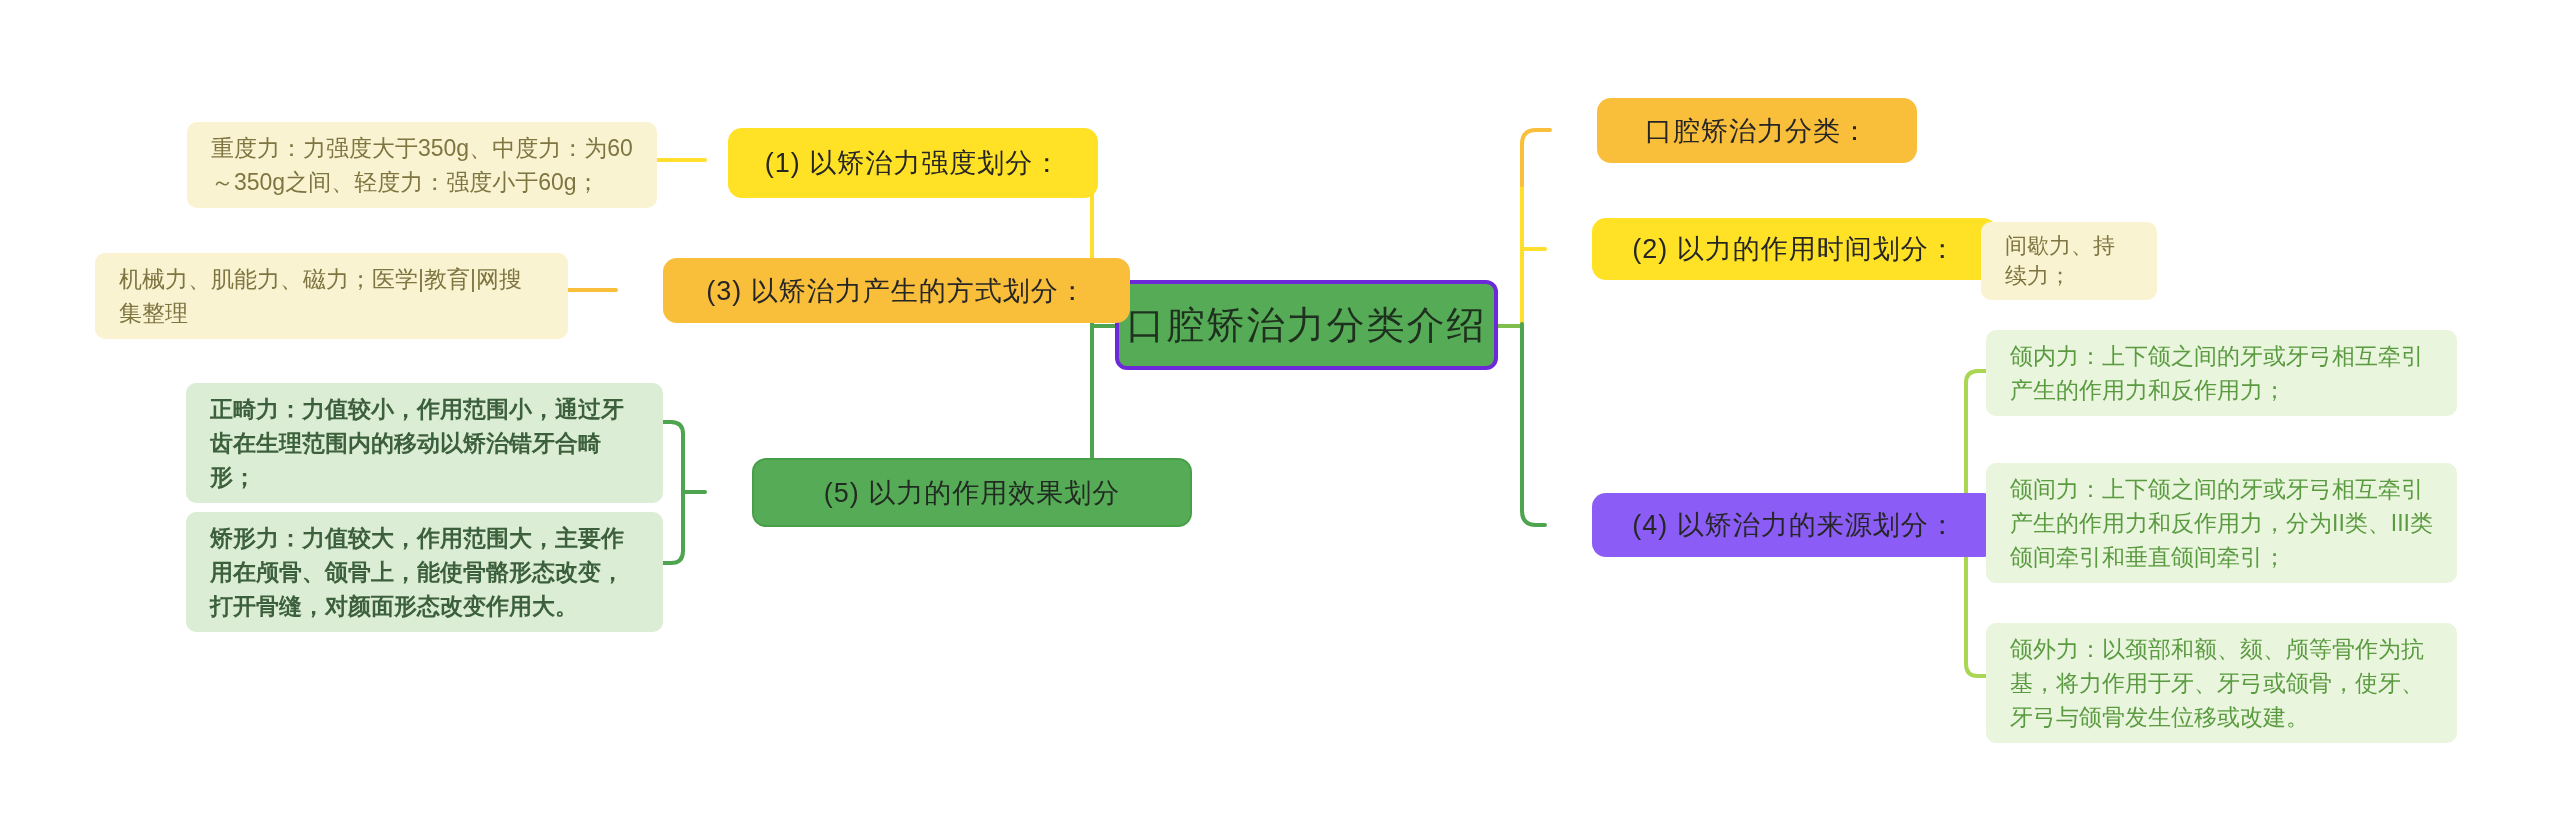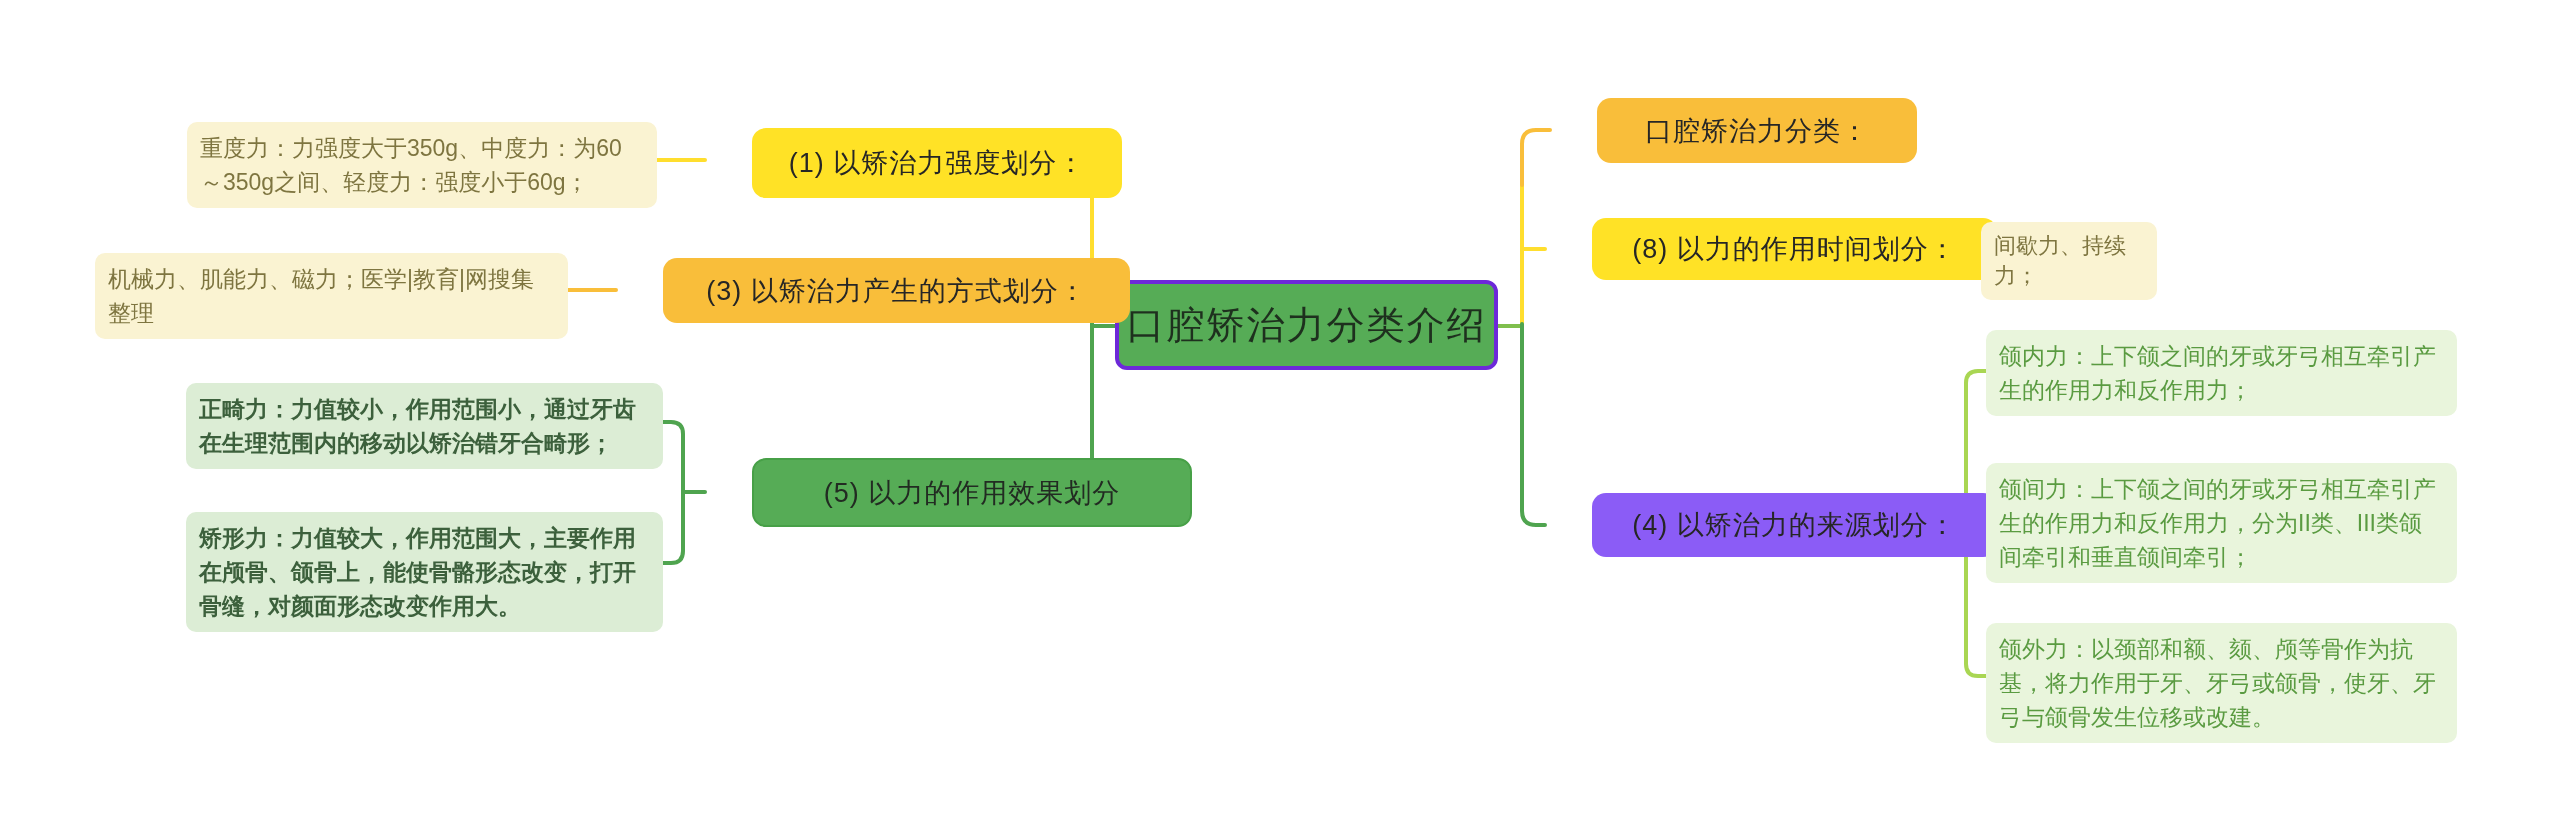--- a/index.html
+++ b/index.html
@@ -37,21 +37,21 @@
   }
   .yellow{background:#FFE226;}
   .orange{background:#F9BE3A;}
   .green{background:#56AC56;border:2px solid #47A047;color:#222B22;}
   .yellowgreen{background:#8b5cf6;}
   .leaf{
     justify-content:flex-start;
     text-align:left;
     font-size:23px;
     line-height:34px;
-    padding:9px 13px;
+    padding:9px 24px;
     border-radius:10px;
     align-items:center;
   }
   .cream{background:#FAF3D2;color:#7E7540;}
   .lgreen-l{background:#DCEDD5;color:#3C603C;font-weight:bold;}
   .lgreen-r{background:#E9F5DC;color:#5A9B41;}
 </style>
 </head>
 <body>
 
@@ -75,32 +75,32 @@
     <path d="M1950,249 H1992" stroke="#BCD24F"></path>
     <path d="M1522,324 V511 Q1522,525 1536,525 H1545" stroke="#4FA44F"></path>
     <path d="M1945,525 H1966" stroke="#A9D653"></path>
     <path d="M1986,371 H1978 Q1966,371 1966,383 V664 Q1966,676 1978,676 H1986" stroke="#A9D653"></path>
     <path d="M1966,518 H1986" stroke="#A9D653"></path>
   </svg>
 
   <div class="node center-node" style="left:1115px;top:280px;width:383px;height:90px">口腔矫治力分类介绍</div>
 
   <div class="node leaf cream" style="left:187px;top:122px;width:470px;min-height:76px">重度力：力强度大于350g、中度力：为60～350g之间、轻度力：强度小于60g；</div>
-  <div class="node branch yellow" style="left:705px;top:128px;width:370px;height:70px">(1) 以矫治力强度划分：</div>
+  <div class="node branch yellow" style="left:681px;top:128px;width:370px;height:70px">(1) 以矫治力强度划分：</div>
 
   <div class="node leaf cream" style="left:95px;top:253px;width:473px;min-height:77px">机械力、肌能力、磁力；医学|教育|网搜集整理</div>
   <div class="node branch orange" style="left:616px;top:258px;width:467px;height:65px">(3) 以矫治力产生的方式划分：</div>
 
   <div class="node leaf lgreen-l" style="left:186px;top:383px;width:477px;min-height:79px">正畸力：力值较小，作用范围小，通过牙齿在生理范围内的移动以矫治错牙合畸形；</div>
   <div class="node branch green" style="left:705px;top:458px;width:440px;height:69px">(5) 以力的作用效果划分</div>
   <div class="node leaf lgreen-l" style="left:186px;top:512px;width:477px;min-height:108px">矫形力：力值较大，作用范围大，主要作用在颅骨、颌骨上，能使骨骼形态改变，打开骨缝，对颜面形态改变作用大。</div>
 
   <div class="node branch orange" style="left:1550px;top:98px;width:320px;height:65px">口腔矫治力分类：</div>
 
-  <div class="node branch yellow" style="left:1545px;top:218px;width:405px;height:62px">(8) 以力的作用时间划分：</div>
+  <div class="node branch yellow" style="left:1545px;top:218px;width:405px;height:62px">(2) 以力的作用时间划分：</div>
   <div class="node leaf cream" style="left:1981px;top:222px;width:176px;min-height:51px;font-size:22px;line-height:30px">间歇力、持续力；</div>
 
   <div class="node leaf lgreen-r" style="left:1986px;top:330px;width:471px;min-height:83px">颌内力：上下颌之间的牙或牙弓相互牵引产生的作用力和反作用力；</div>
   <div class="node branch yellowgreen" style="left:1545px;top:493px;width:405px;height:64px">(4) 以矫治力的来源划分：</div>
   <div class="node leaf lgreen-r" style="left:1986px;top:463px;width:471px;min-height:110px">颌间力：上下颌之间的牙或牙弓相互牵引产生的作用力和反作用力，分为II类、III类颌间牵引和垂直颌间牵引；</div>
   <div class="node leaf lgreen-r" style="left:1986px;top:623px;width:471px;min-height:107px">颌外力：以颈部和额、颏、颅等骨作为抗基，将力作用于牙、牙弓或颌骨，使牙、牙弓与颌骨发生位移或改建。</div>
 
 </div>
 
 </body></html>

